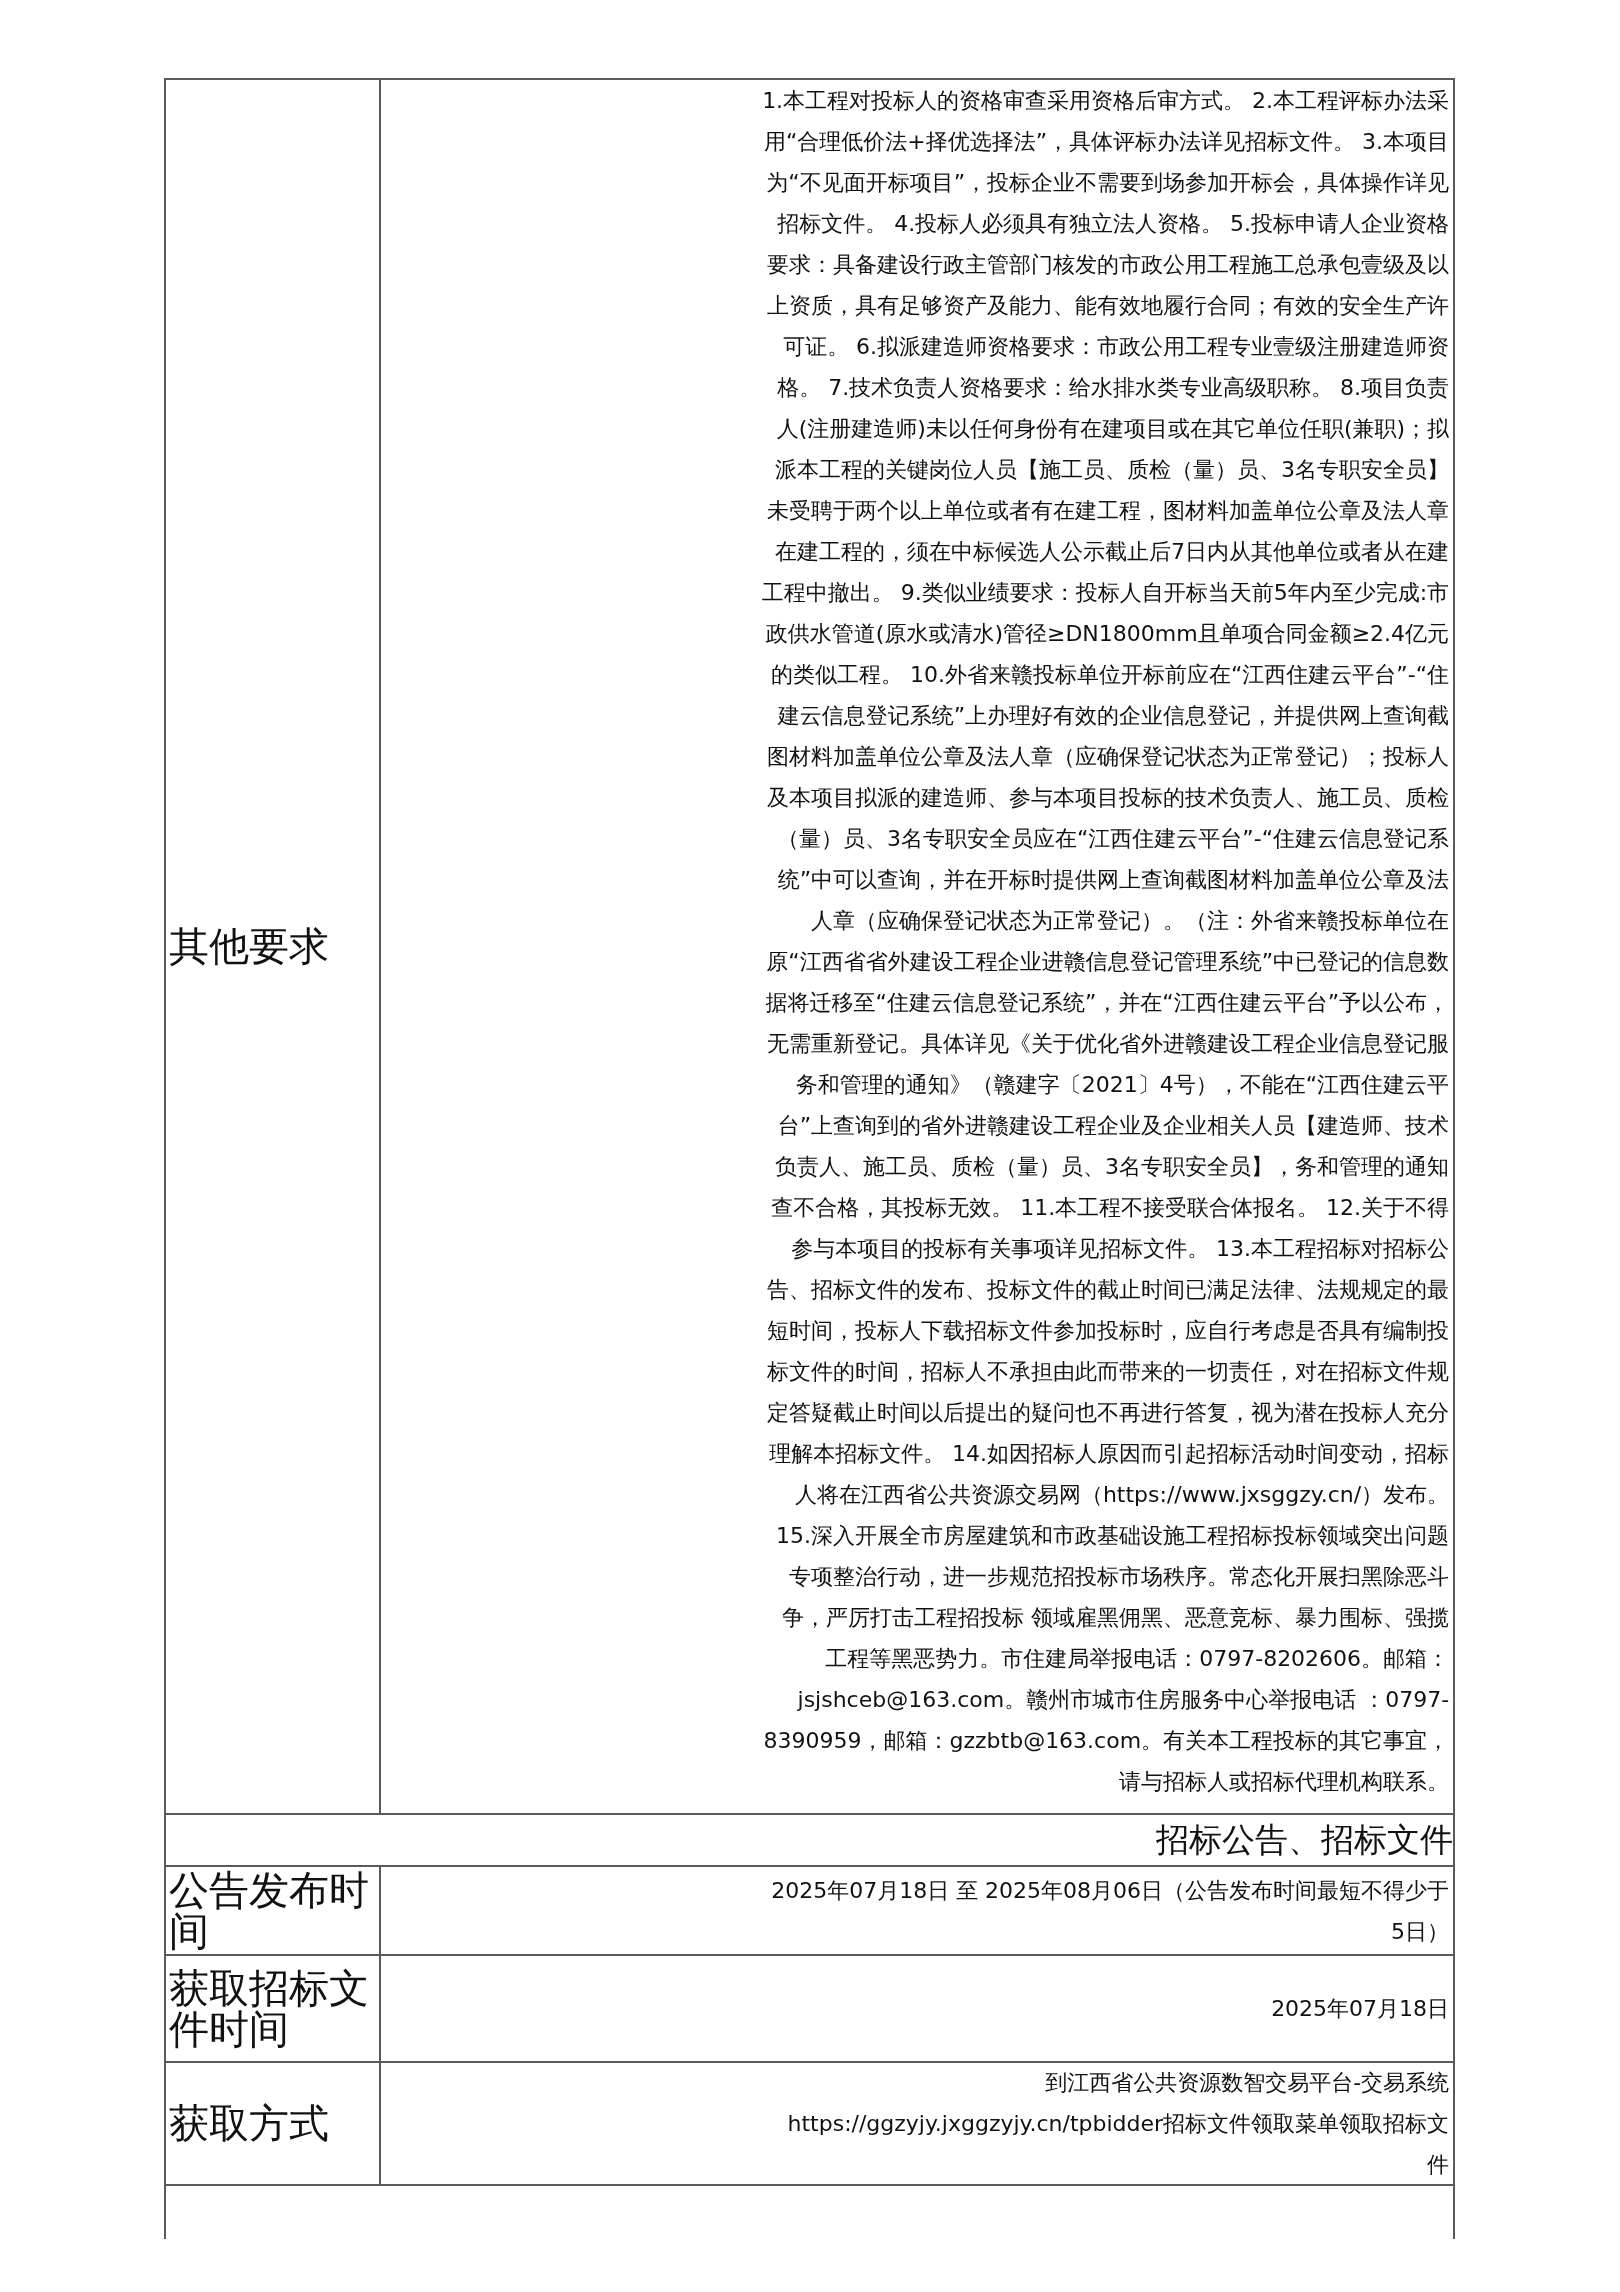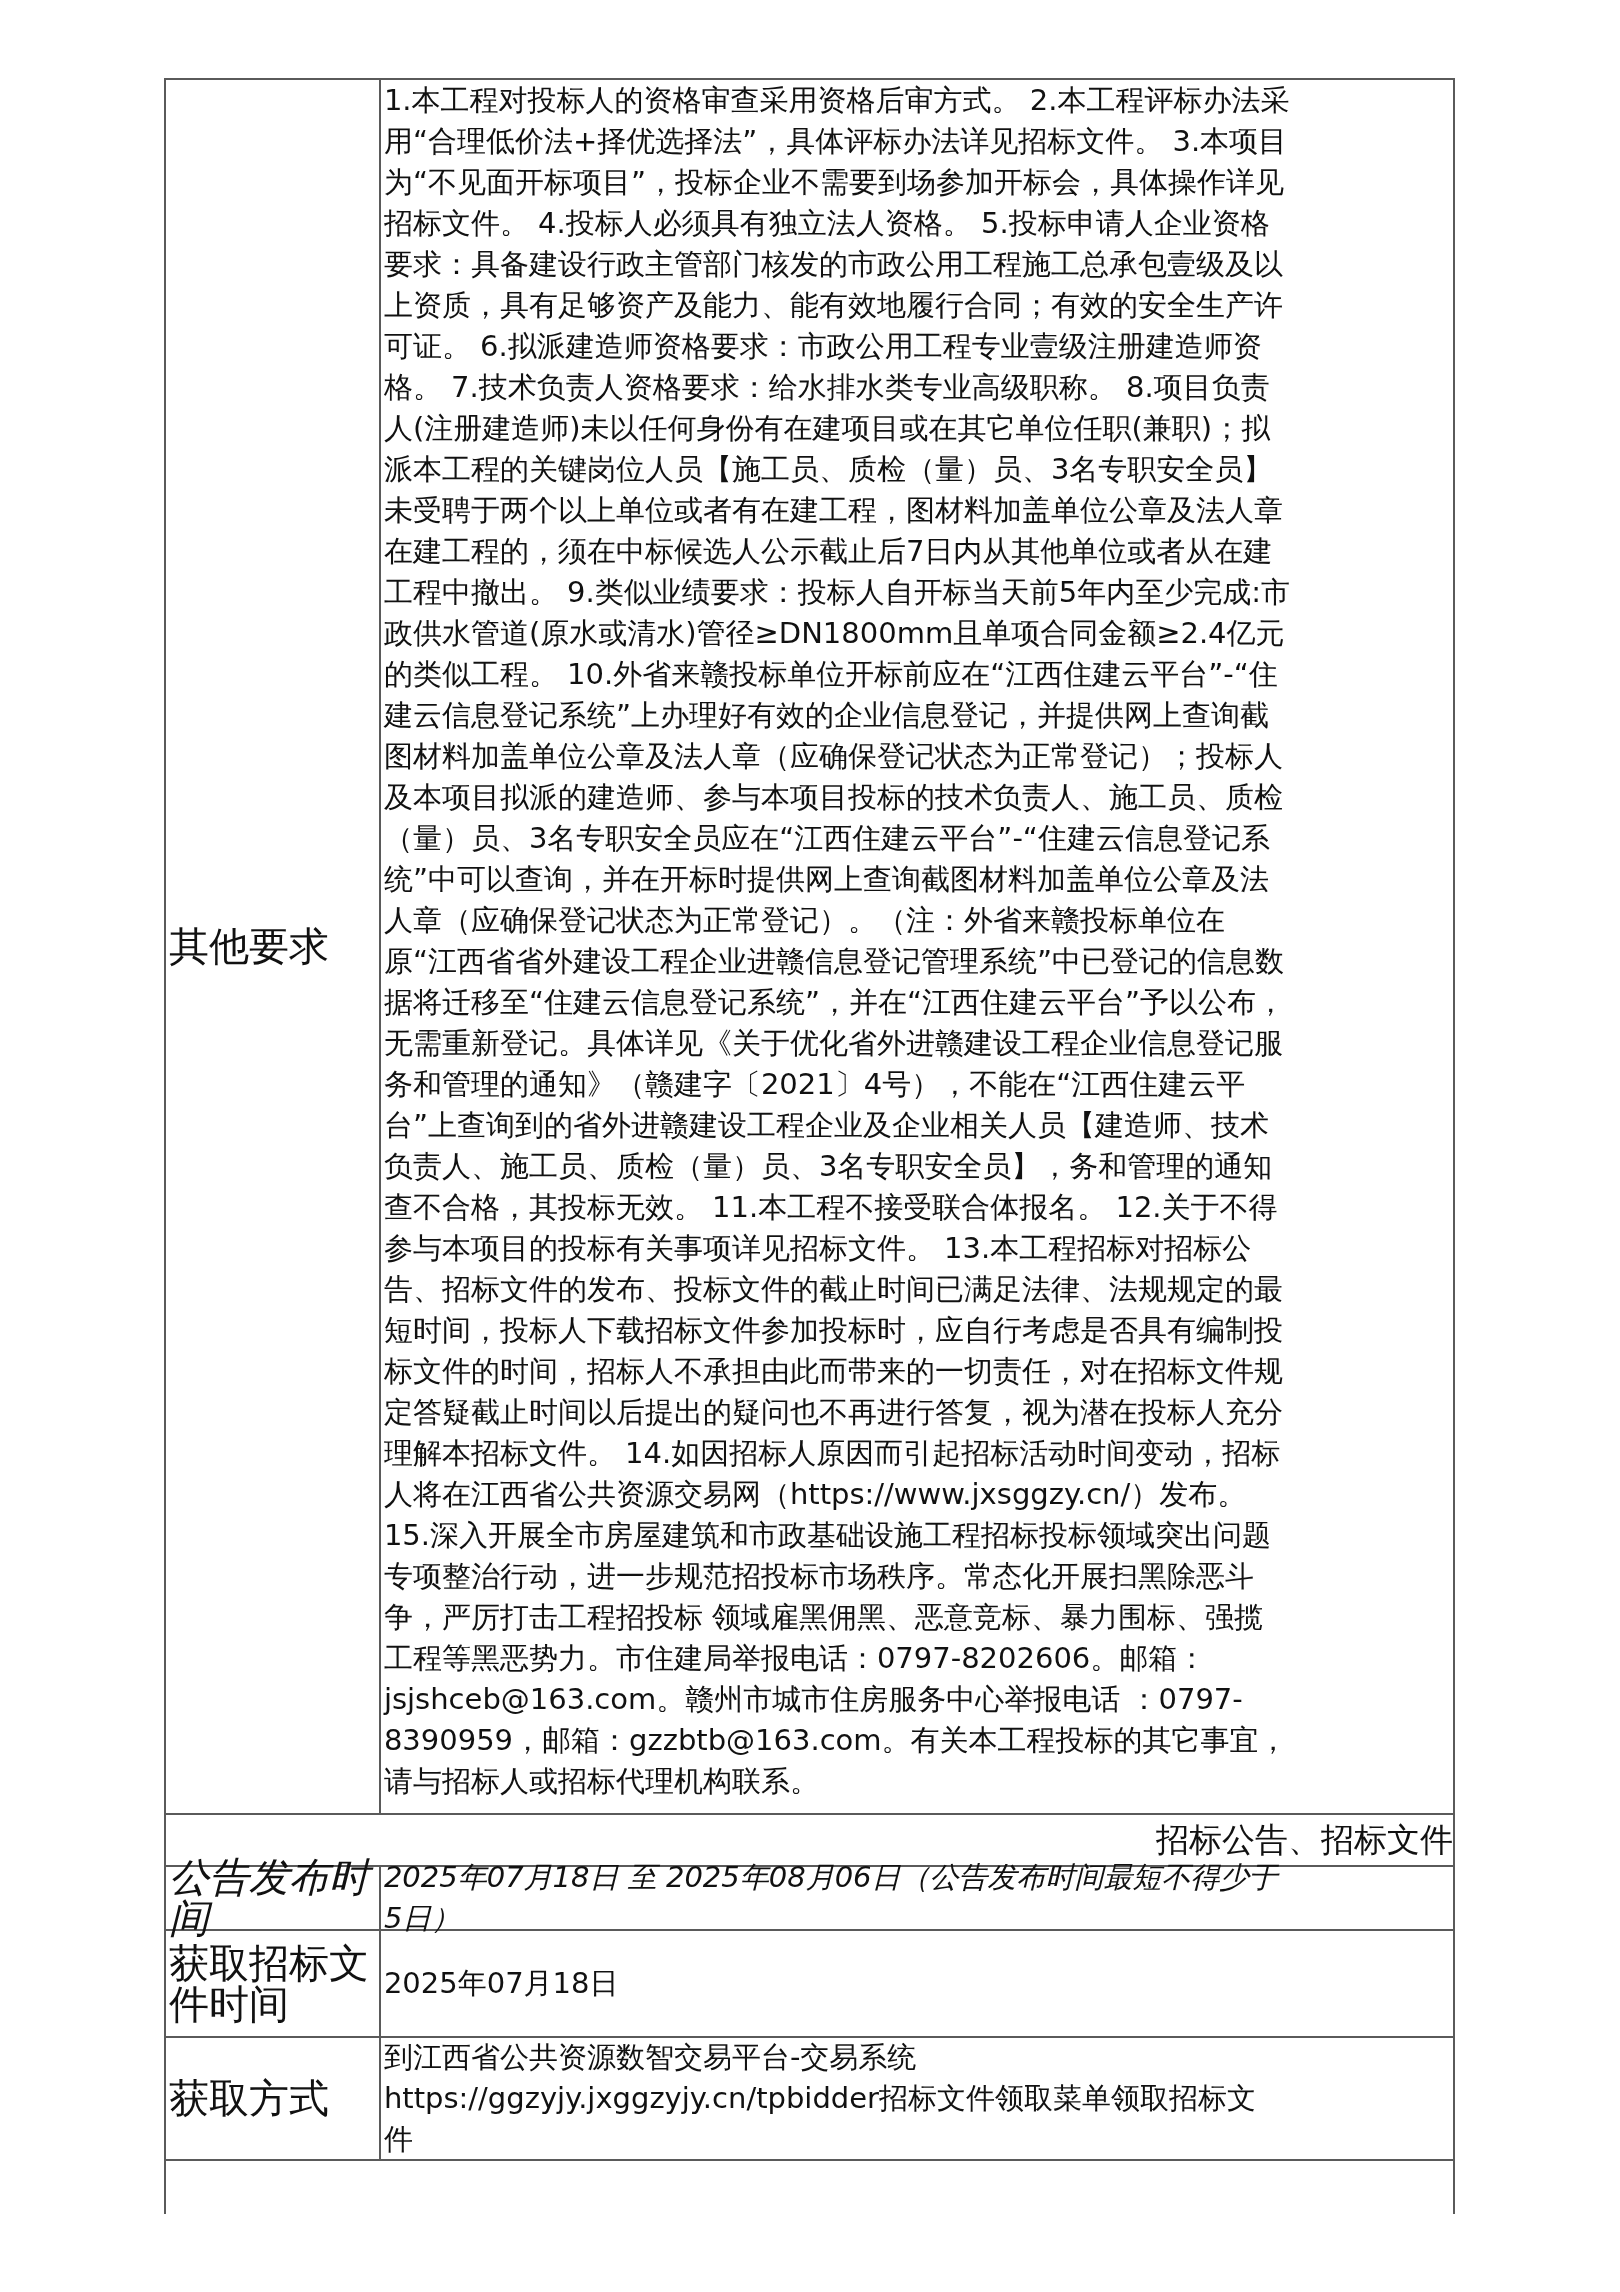--- a/index.html
+++ b/index.html
@@ -40,44 +40,45 @@
       display: flex;
       align-items: center;
       font-size: 40px;
       line-height: 41px;
       word-break: break-all;
     }
     .value-cell {
       flex: 1 1 auto;
       box-sizing: border-box;
       padding: 0 3.9px 0 2.9px;
-      font-size: 29px;
+      font-size: 22px;
       line-height: 41px;
       display: flex;
       flex-direction: column;
       justify-content: center;
+      align-items: flex-end;
     }
     .value-cell .line {
       display: block;
       white-space: nowrap;
     }
     .row-other { height: 1735px; }
     .row-other .value-cell { justify-content: flex-start; padding-top: 0; }
     .row-section {
       height: 52px;
       justify-content: center;
       align-items: center;
     }
     .section-title {
       font-size: 33px;
       line-height: 48px;
       text-align: right;
       width: 100%;
     }
-    .row-publish { height: 64px; font-style: italic; }
+    .row-publish { height: 89px; }
     .row-gettime { height: 107px; }
     .row-method { height: 123px; }
     .row-empty { height: 55px; }
     .row-empty .label-cell { border-right: none; }
   </style>
 </head>
 <body>
 
 <div class="doc-table">
 

